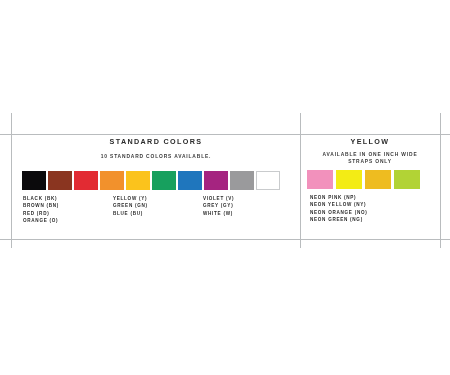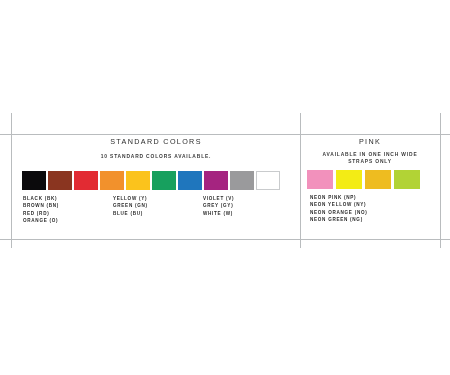--- a/index.html
+++ b/index.html
@@ -45,21 +45,21 @@
   #panel-neons    { left: 300px; top: 120px; width: 140px; height: 120px; }
 
   .panel-title {
     position: absolute;
     top: 11px;
     left: 0;
     width: 100%;
     text-align: center;
     font-size: 7.2px;
     letter-spacing: 1.35px;
-    font-weight: 400;
+    font-weight: 700;
     color: #2b2b2b;
     line-height: 9px;
   }
   .panel-title span {
     background: #ffffff;
     padding: 0 7px;
   }
 
   .panel-sub {
     position: absolute;
@@ -158,21 +158,21 @@
         <div>GREY (GY)</div>
         <div>WHITE (W)</div>
       </div>
     </div>
 
   </section>
 
   <section class="panel" id="panel-neons">
 
     <h2 class="panel-title">
-      <span>PINK</span>
+      <span>YELLOW</span>
     </h2>
 
     <p class="panel-sub" id="sub-neons">
       <span>AVAILABLE IN ONE INCH WIDE</span><br>
       <span>STRAPS ONLY</span>
     </p>
 
     <div class="swatches" id="swatches-neons">
       <div class="swatch" style="background: rgb(242, 145, 188);"></div>
       <div class="swatch" style="background: rgb(243, 236, 21);"></div>

